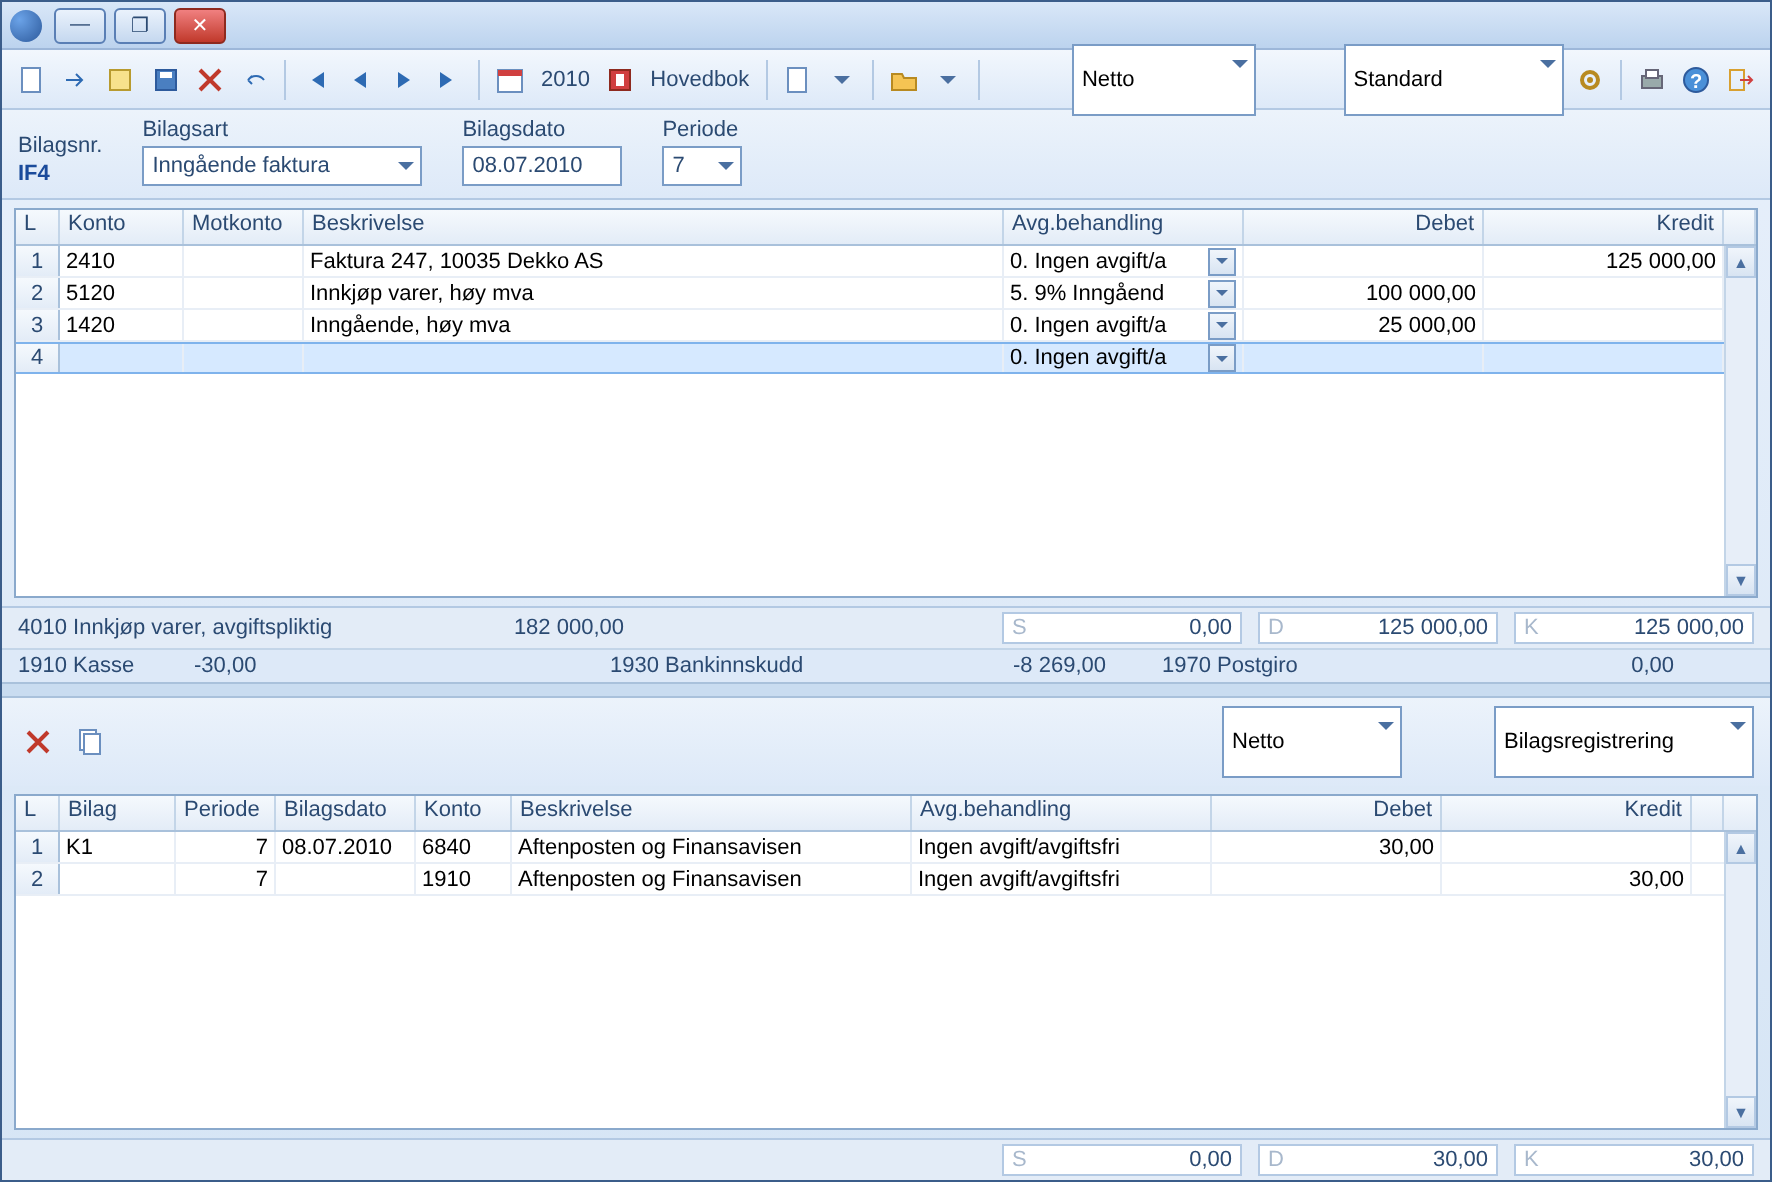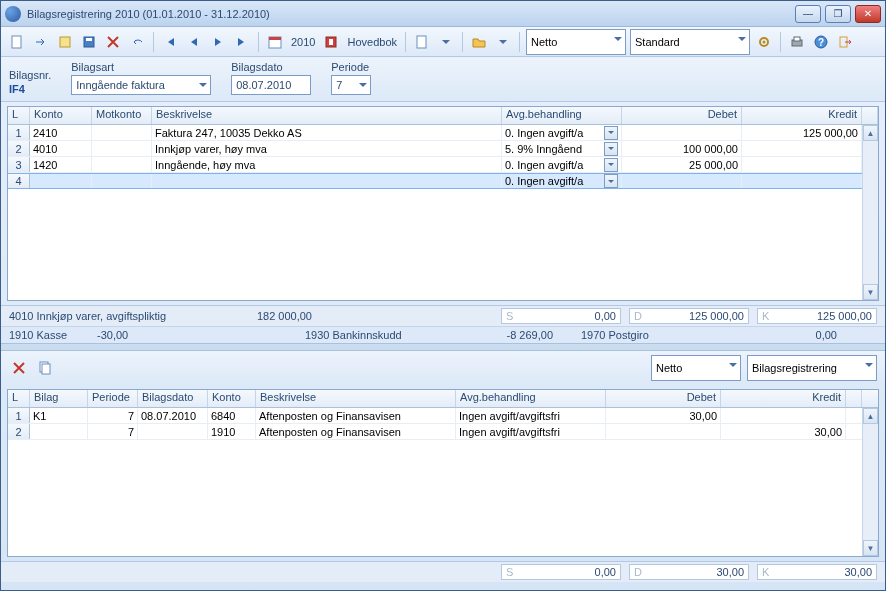--- a/index.html
+++ b/index.html
@@ -56,22 +56,22 @@
 }
 .tbtn {
   width: 20px; height: 20px;
   display:flex;align-items:center;justify-content:center;
   border:1px solid transparent;
   border-radius:2px;
 }
 .tsep{width:1px;height:20px;background:#b3c9e3;margin:0 2px;}
 .tlabel{padding:0 2px;color:#2b4a72;}
 .tsel{
-  border:1px solid #7a9cc6;height:26px;background:#fff;
-  display:flex;align-items:center;padding:0 14px 0 4px;position:relative;
+  border:1px solid #7a9cc6;height:36px;background:#fff;
+  display:flex;align-items:center;padding:0 14px 0 4px;position:relative;margin-left:40px;
 }
 .tsel::after{
   content:"";position:absolute;right:3px;top:7px;
   border:4px solid transparent;border-top-color:#4a6fa0;
 }
 .formrow{
   display:flex;align-items:flex-end;gap:20px;
   padding:4px 8px 6px 8px;color:#2b4a72;
   background: linear-gradient(#ecf3fb, #dde9f8);
   border-bottom:1px solid #b3c9e3;
@@ -166,21 +166,20 @@
 #topgrid .gridbody{height:175px;}
 #botgrid .gridbody{height:148px;}
 </style>
 </head>
 <body>
 
 <div class="window">
 
   <div class="titlebar">
     <div class="app-icon"></div>
-    <div class="title">Bilagsregistrering 2010 (01.01.2010 - 31.12.2010)</div>
     <div class="winbtns">
       <div class="winbtn">—</div>
       <div class="winbtn">❐</div>
       <div class="winbtn close">✕</div>
     </div>
   </div>
 
   <div class="toolbar">
     <div class="tbtn">
         <svg width="14" height="14">
@@ -352,21 +351,21 @@
               <div class="cellsel">
                 <span>0. Ingen avgift/a</span>
                 <span class="arr"></span>
               </div>
             </div>
             <div class="gc r col-deb"></div>
             <div class="gc r col-kre">125 000,00</div>
           </div>
           <div class="grow">
             <div class="gc rownum col-l">2</div>
-            <div class="gc col-konto">4010</div>
+            <div class="gc col-konto">5120</div>
             <div class="gc col-mot"></div>
             <div class="gc col-besk">Innkjøp varer, høy mva</div>
             <div class="gc col-avg">
               <div class="cellsel">
                 <span>5. 9% Inngåend</span>
                 <span class="arr"></span>
               </div>
             </div>
             <div class="gc r col-deb">100 000,00</div>
             <div class="gc r col-kre"></div>

